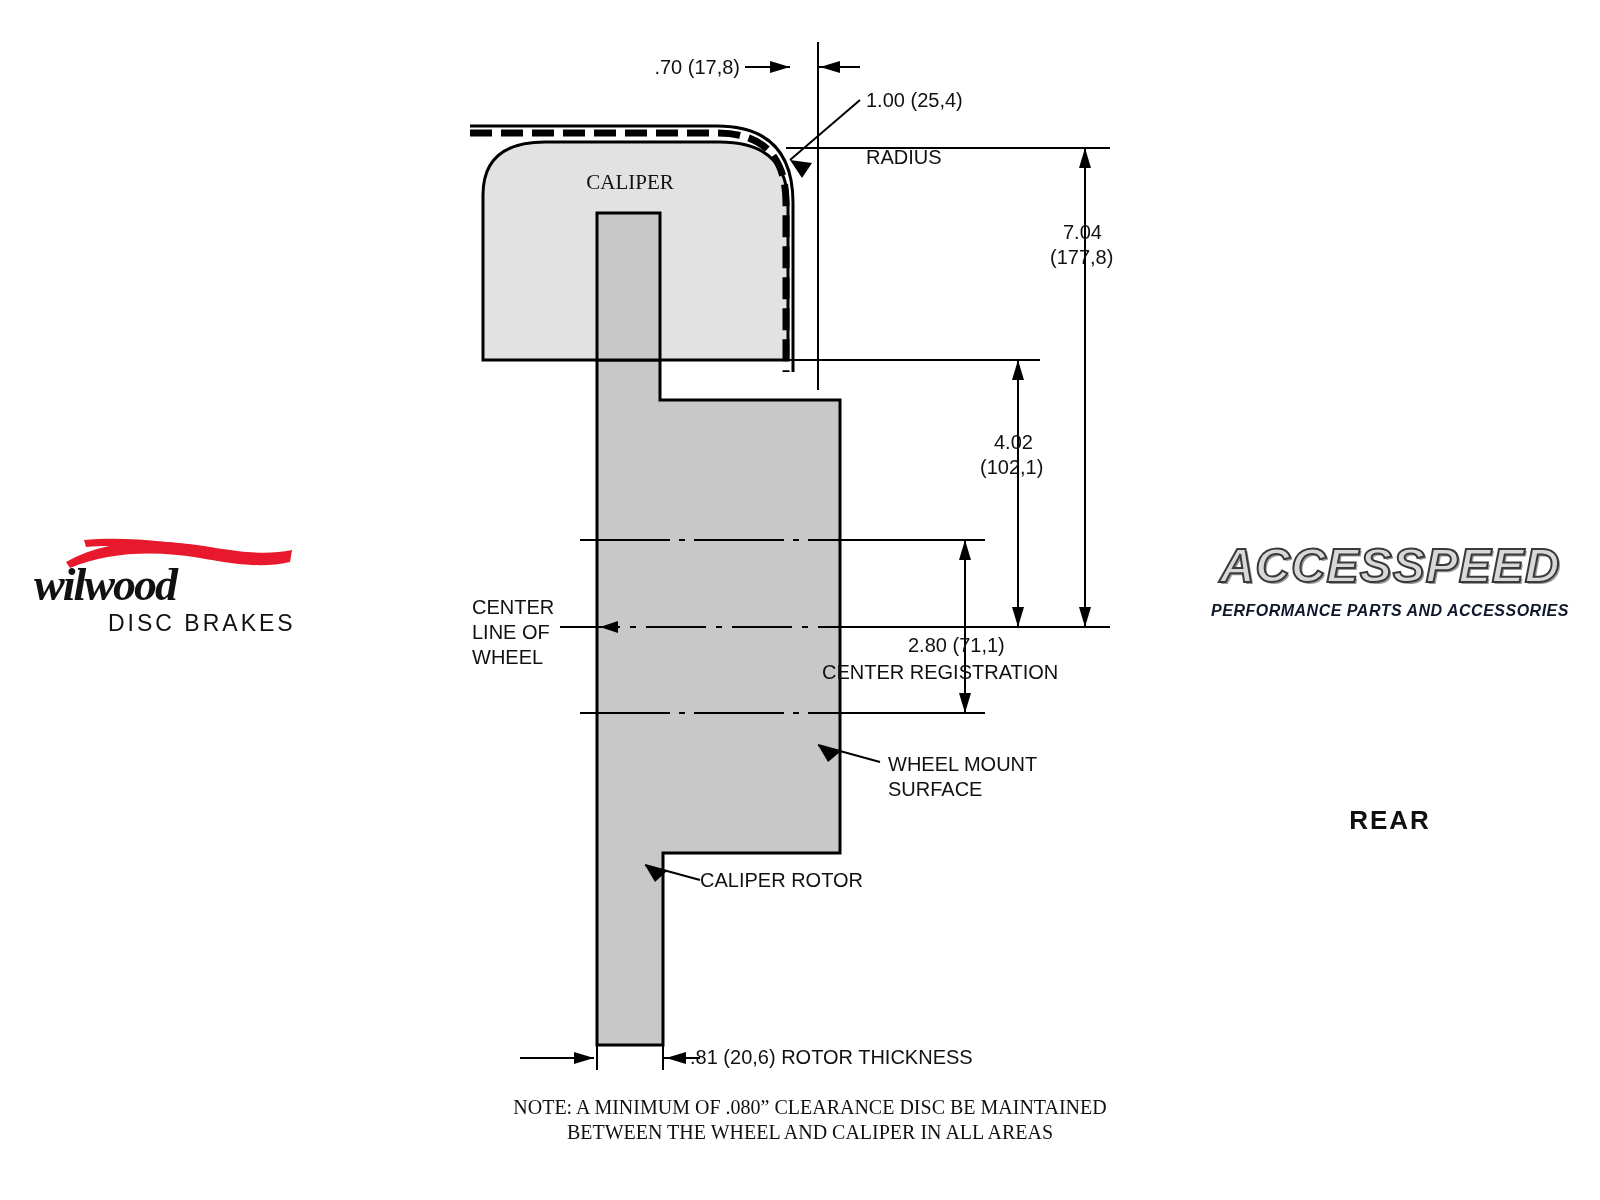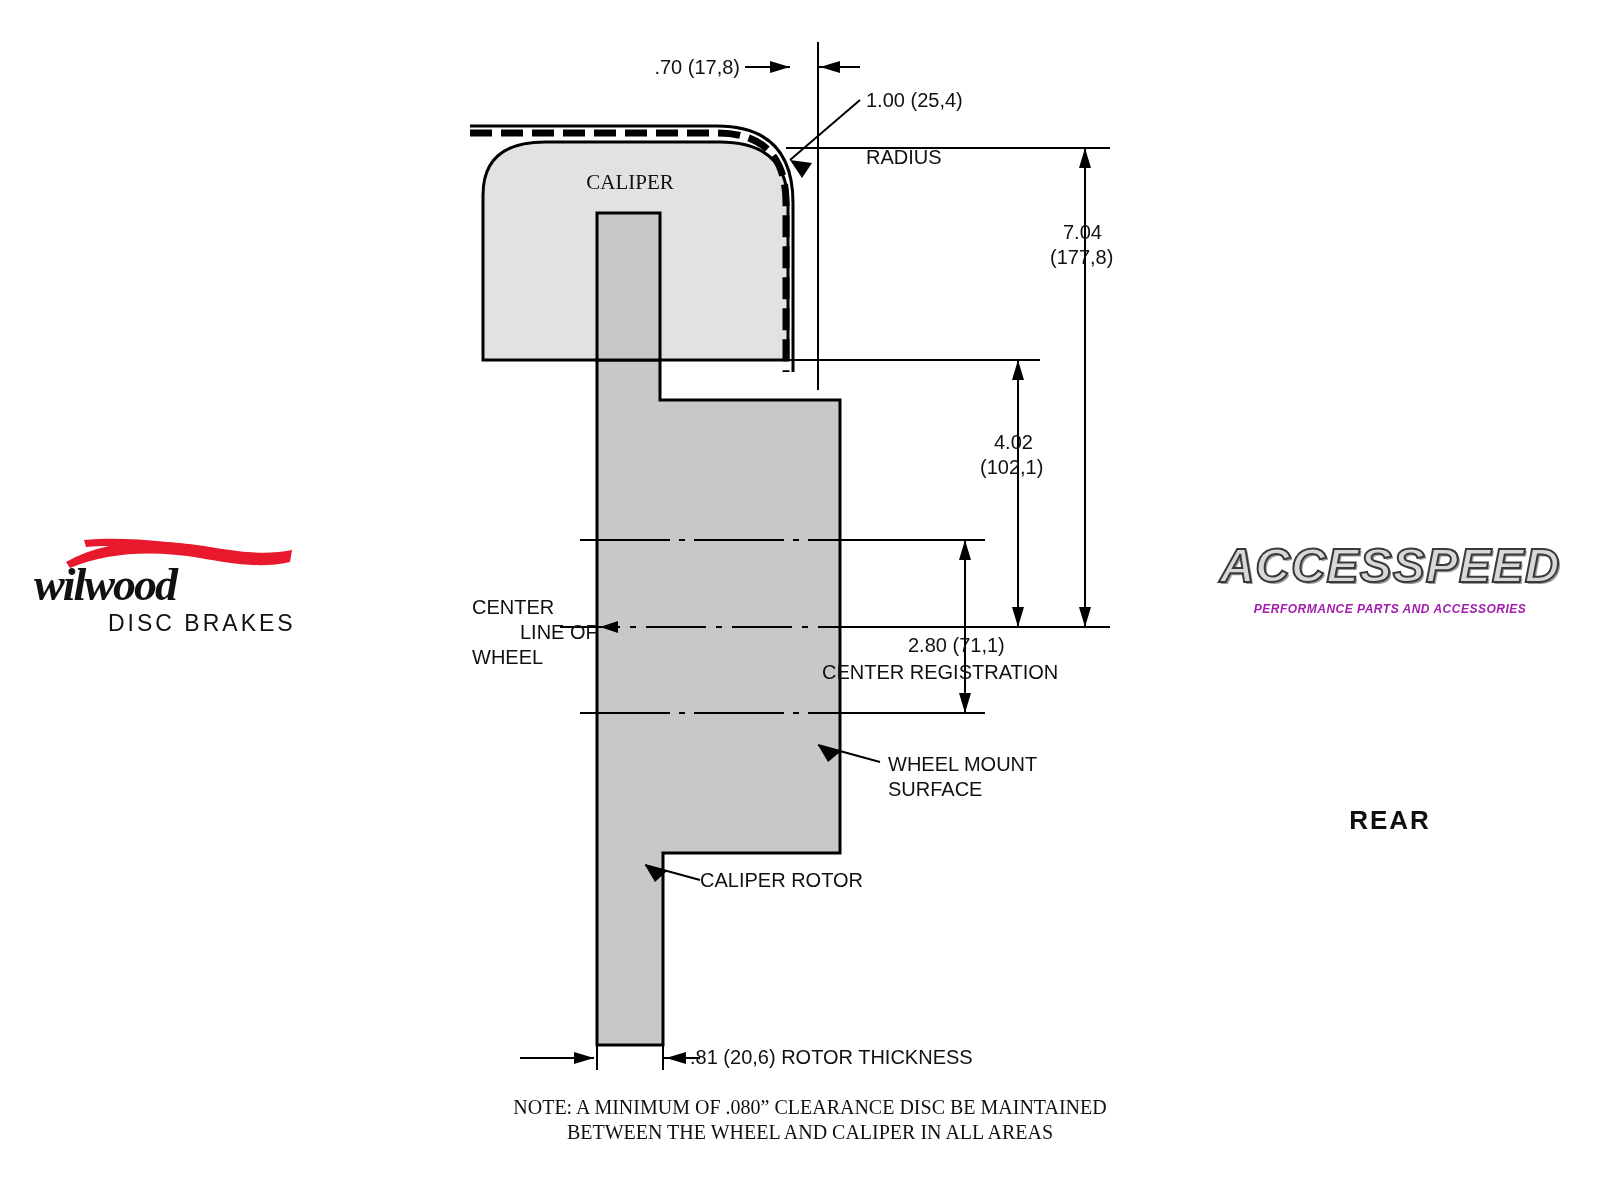--- a/index.html
+++ b/index.html
@@ -97,23 +97,23 @@
   }
   #accesspeed-logo .tagline {
     position: absolute;
     left: 0;
     top: 72px;
     width: 390px;
     text-align: center;
     font-family: "Liberation Sans", sans-serif;
     font-style: italic;
     font-weight: bold;
-    font-size: 12px;
+    font-size: 16px;
     letter-spacing: 0.5px;
-    color: #a21caf;
+    color: #0f172a;
   }
   #rear-label {
     position: absolute;
     left: 1195px;
     top: 805px;
     width: 390px;
     text-align: center;
     font-family: "Liberation Sans", sans-serif;
     font-weight: bold;
     font-size: 26px;
@@ -219,21 +219,21 @@
 
   <div class="txt center" style="left:500px; top:170px; width:260px; font-size:21px;">CALIPER</div>
 
   <div class="txt" style="left:1063px; top:220px;">7.04</div>
   <div class="txt" style="left:1050px; top:245px;">(177,8)</div>
 
   <div class="txt" style="left:994px; top:430px;">4.02</div>
   <div class="txt" style="left:980px; top:455px;">(102,1)</div>
 
   <div class="txt" style="left:472px; top:595px;">CENTER</div>
-  <div class="txt" style="left:472px; top:620px;margin-left:48px;">LINE OF</div>
+  <div class="txt" style="left:472px; top:620px;">LINE OF</div>
   <div class="txt" style="left:472px; top:645px;">WHEEL</div>
 
   <div class="txt" style="left:900px; top:633px;margin-left:8px;">2.80 (71,1)</div>
   <div class="txt" style="left:822px; top:660px;">CENTER REGISTRATION</div>
 
   <div class="txt" style="left:888px; top:752px;">WHEEL MOUNT</div>
   <div class="txt" style="left:888px; top:777px;">SURFACE</div>
 
   <div class="txt" style="left:700px; top:868px;">CALIPER ROTOR</div>
 

